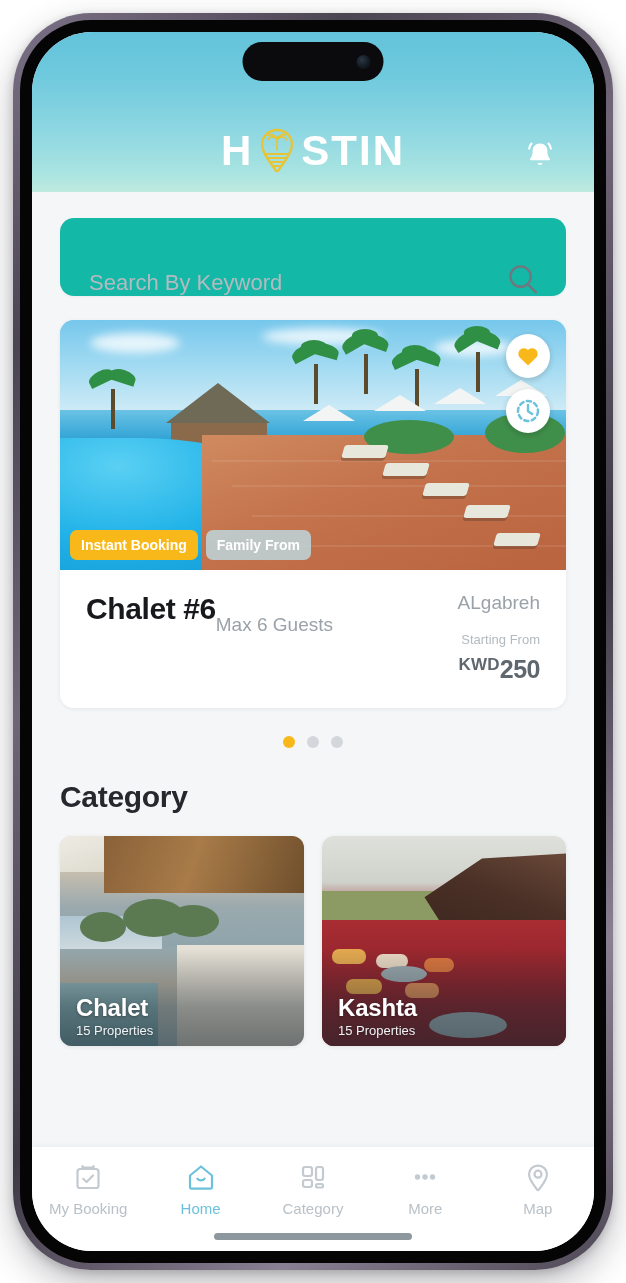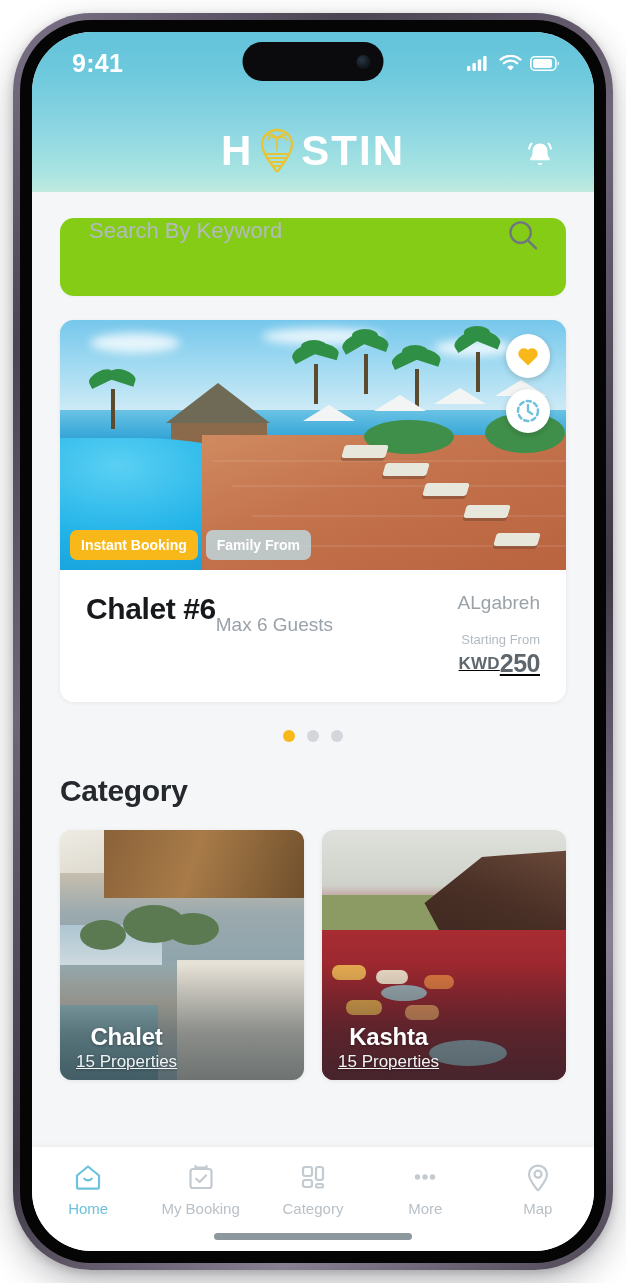--- a/index.html
+++ b/index.html
@@ -83,22 +83,22 @@
 
   
   #content {
     position: absolute; top: 160px; left: 0; right: 0; bottom: 104px;
     background: #f5f6f7;
     overflow: hidden;
   }
 
   #search-bar {
     margin: 26px 28px 0 28px;
-    height: 78px; border-radius: 14px; background: #84cc16;
-    display: flex; align-items: flex-start; justify-content: space-between;
+    height: 78px; border-radius: 14px; background: #14b8a6;
+    display: flex; align-items: flex-end; justify-content: space-between;
     padding: 0 26px 0 29px;
     box-shadow: 0 1px 3px rgba(0,0,0,.045);
   }
   #search-input {
     border: none; outline: none; background: transparent;
     font-family: "Liberation Sans", sans-serif;
     font-size: 22px; color: #3c4043; width: 330px;
   }
   #search-input::placeholder { color: #b3bac0; }
 
@@ -165,39 +165,38 @@
   #card-info {
     padding: 22px 26px 24px 26px; background: #fff;
     display: flex; justify-content: space-between;
   }
   #card-info-left { display:flex; flex-direction: row; justify-content: space-between; }
   #property-title { font-size: 30px; font-weight: bold; color: #17191c; letter-spacing:-.4px; }
   #property-guests { font-size: 19px; color: #9aa2a9; margin-top: 22px; }
   #card-info-right { text-align: right; display:flex; flex-direction:column; align-items:flex-end; }
   #property-location { font-size: 19px; color: #9aa2a9; }
   #price-label { font-size: 13px; color: #b2b9bf; margin-top: 18px; }
-  #price-row { display:flex; align-items: center; margin-top: 2px; text-decoration: underline; }
+  #price-row { display:flex; align-items: flex-start; margin-top: 8px; }
   #price-currency { font-size: 17px; font-weight: bold; color: #5f676e; letter-spacing:.2px; }
   #price-amount { font-size: 25px; font-weight: bold; color: #5f676e; letter-spacing:-.5px; }
 
   #carousel-dots {
     display: flex; gap: 12px; justify-content: center; margin-top: 28px;
   }
   .dot { width: 12px; height: 12px; border-radius: 50%; background: #d3d7db; cursor: pointer; }
   .dot.active { background: #f9b81a; }
 
   
   #category-grid {
     display: flex; gap: 18px; margin: 22px 28px 0 28px;
   }
   .category-card {
-    position: relative; flex: 1; height: 250px; border-radius: 12px;
+    position: relative; flex: 1; height: 210px; border-radius: 12px;
     overflow: hidden; cursor: pointer;
     box-shadow: 0 1px 4px rgba(0,0,0,.08);
-    text-align: center;
   }
   #cat-photo-chalet {
     position:absolute; inset:0;
     background: linear-gradient(180deg,#d9d3c6 0%,#c9bfae 16%,#9aa9ae 34%,#8fa5ac 52%,#b7b1a4 70%,#9fb4b8 100%);
   }
   .chalet-ceiling { position:absolute; left:18%; top:0; right:0; height:27%;
     background: linear-gradient(110deg,#8a6239 0%,#a87b48 45%,#6f4f2c 100%); }
   .chalet-soffit { position:absolute; left:0; top:0; width:46%; height:17%;
     background: linear-gradient(160deg,#efece4 0%,#d6d2c6 100%); }
   .chalet-sea { position:absolute; left:0; top:38%; width:42%; height:16%;
@@ -221,22 +220,22 @@
   .cushion { position:absolute; border-radius:7px; }
   .kashta-table { position:absolute; border-radius:50%; background:#9aa8ae; }
 
   .category-overlay {
     position:absolute; left:0; right:0; bottom:0; height: 46%;
     background: linear-gradient(180deg, rgba(30,44,52,0) 0%, rgba(30,44,52,.42) 60%, rgba(30,44,52,.55) 100%);
   }
   .category-text { position:absolute; left: 16px; bottom: 8px; }
   .category-name { font-size: 24px; font-weight: bold; color:#fff; letter-spacing:-.2px;
     text-shadow: 0 1px 3px rgba(0,0,0,.35); }
-  .category-count { font-size: 17px; color:#f0f3f5; margin-top: 1px;
-    text-shadow: 0 1px 3px rgba(0,0,0,.35); text-decoration: underline; }
+  .category-count { font-size: 13px; color:#f0f3f5; margin-top: 1px;
+    text-shadow: 0 1px 3px rgba(0,0,0,.35); }
 
   
   #bottom-nav {
     position: absolute; left: 0; right: 0; bottom: 0; height: 104px;
     background: #ffffff;
     display: flex; align-items: flex-start; justify-content: space-around;
     padding-top: 14px;
     box-shadow: 0 -1px 6px rgba(0,0,0,.05);
   }
   .nav-item {
@@ -253,41 +252,20 @@
 </style>
 </head>
 <body>
 
 <div id="phone-frame">
  <div id="phone-bezel">
   <div id="screen">
 
     <div id="app-header">
 
-      <div id="status-bar">
-        <div id="status-time">9:41</div>
-        <div id="status-icons">
-          <svg width="24" height="16" viewBox="0 0 24 16">
-            <rect x="0" y="11" width="3.4" height="5" rx="1" fill="#fff"></rect>
-            <rect x="5.4" y="8" width="3.4" height="8" rx="1" fill="#fff"></rect>
-            <rect x="10.8" y="4.5" width="3.4" height="11.5" rx="1" fill="#fff"></rect>
-            <rect x="16.2" y="1" width="3.4" height="15" rx="1" fill="#fff"></rect>
-          </svg>
-          <svg width="23" height="17" viewBox="0 0 23 17">
-            <path d="M11.5 15.6 8.2 11.9a5 5 0 0 1 6.6 0Z" fill="#fff"></path>
-            <path d="M4.9 8.2a10 10 0 0 1 13.2 0" stroke="#fff" stroke-width="2.3" fill="none" stroke-linecap="round"></path>
-            <path d="M1.6 4.6a15 15 0 0 1 19.8 0" stroke="#fff" stroke-width="2.3" fill="none" stroke-linecap="round"></path>
-          </svg>
-          <svg width="30" height="15" viewBox="0 0 30 15">
-            <rect x="0.8" y="0.8" width="25" height="13.4" rx="4" stroke="#fff" stroke-width="1.6" fill="none"></rect>
-            <rect x="3" y="3" width="19" height="9" rx="2.2" fill="#fff"></rect>
-            <path d="M27.6 5.2v4.6a2.6 2.6 0 0 0 0-4.6Z" fill="#fff"></path>
-          </svg>
-        </div>
-      </div>
 
       <div id="dynamic-island">
         <div id="island-camera"></div>
       </div>
 
       <div id="brand-row">
         <div id="brand-logo">
           <span class="brand-word">H</span>
           <svg id="logo-mark" viewBox="0 0 40 46">
             <path d="M20 2c8.3 0 15 6.4 15 14.4 0 9.8-10.4 20.6-13.6 25.9a1.7 1.7 0 0 1-2.8 0C15.4 37 5 26.2 5 16.4 5 8.4 11.7 2 20 2Z" fill="none" stroke="#e8c435" stroke-width="2.3"></path>
@@ -463,35 +441,35 @@
           <div class="category-text">
             <div class="category-name">Kashta</div>
             <div class="category-count">15 Properties</div>
           </div>
         </div>
       </div>
     </div>
 
     <div id="bottom-nav">
 
-      <div class="nav-item active">
-        <svg width="32" height="32" viewBox="0 0 32 32">
-          <path d="M5 14.5 16 5.5l11 9V26a1.6 1.6 0 0 1-1.6 1.6H6.6A1.6 1.6 0 0 1 5 26Z" stroke="#6cc2dc" stroke-width="2.2" fill="none" stroke-linejoin="round"></path>
-          <path d="M12.4 17.6a4.4 4.4 0 0 0 7.2 0" stroke="#6cc2dc" stroke-width="2.2" fill="none" stroke-linecap="round"></path>
-        </svg>
-        <span class="nav-label">Home</span>
-      </div>
-
       <div class="nav-item">
         <svg width="32" height="32" viewBox="0 0 32 32">
           <rect x="5.5" y="8" width="21" height="19" rx="2.6" stroke="#c3cad0" stroke-width="2.2" fill="none"></rect>
           <path d="M10.5 8V5M21.5 8V5M10.5 6.5h11" stroke="#c3cad0" stroke-width="2.2" fill="none" stroke-linecap="round"></path>
           <path d="M11.2 17.8 14.6 21l6.4-6.6" stroke="#c3cad0" stroke-width="2.2" fill="none" stroke-linecap="round" stroke-linejoin="round"></path>
         </svg>
         <span class="nav-label">My Booking</span>
+      </div>
+
+      <div class="nav-item active">
+        <svg width="32" height="32" viewBox="0 0 32 32">
+          <path d="M5 14.5 16 5.5l11 9V26a1.6 1.6 0 0 1-1.6 1.6H6.6A1.6 1.6 0 0 1 5 26Z" stroke="#6cc2dc" stroke-width="2.2" fill="none" stroke-linejoin="round"></path>
+          <path d="M12.4 17.6a4.4 4.4 0 0 0 7.2 0" stroke="#6cc2dc" stroke-width="2.2" fill="none" stroke-linecap="round"></path>
+        </svg>
+        <span class="nav-label">Home</span>
       </div>
 
       <div class="nav-item">
         <svg width="32" height="32" viewBox="0 0 32 32">
           <rect x="6" y="6" width="9" height="9" rx="2.2" stroke="#c3cad0" stroke-width="2.2" fill="none"></rect>
           <rect x="19" y="6" width="7" height="13" rx="2.2" stroke="#c3cad0" stroke-width="2.2" fill="none"></rect>
           <rect x="6" y="19" width="9" height="7" rx="2.2" stroke="#c3cad0" stroke-width="2.2" fill="none"></rect>
           <rect x="19" y="23" width="7" height="3.5" rx="1.6" stroke="#c3cad0" stroke-width="2.2" fill="none"></rect>
         </svg>
         <span class="nav-label">Category</span>

